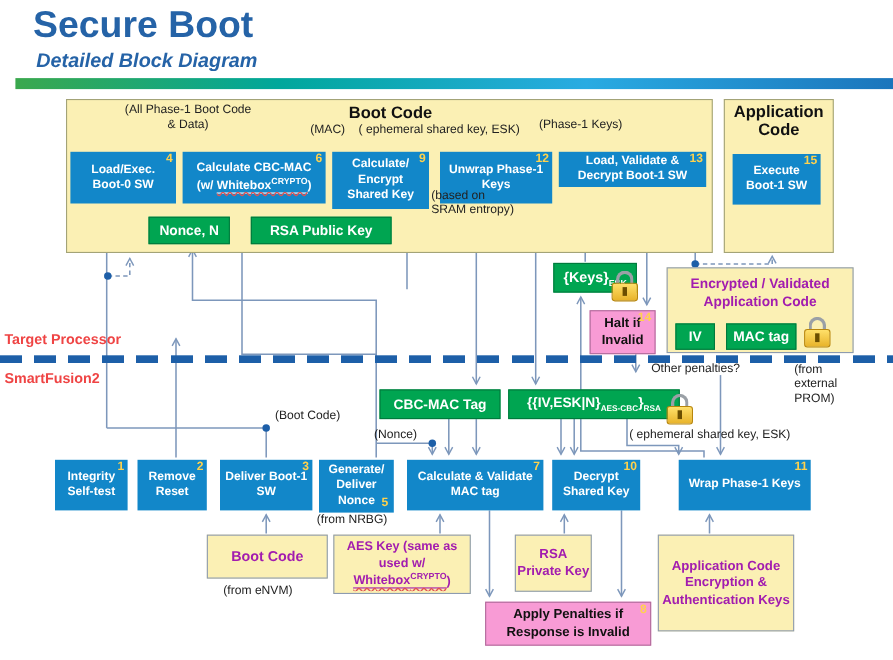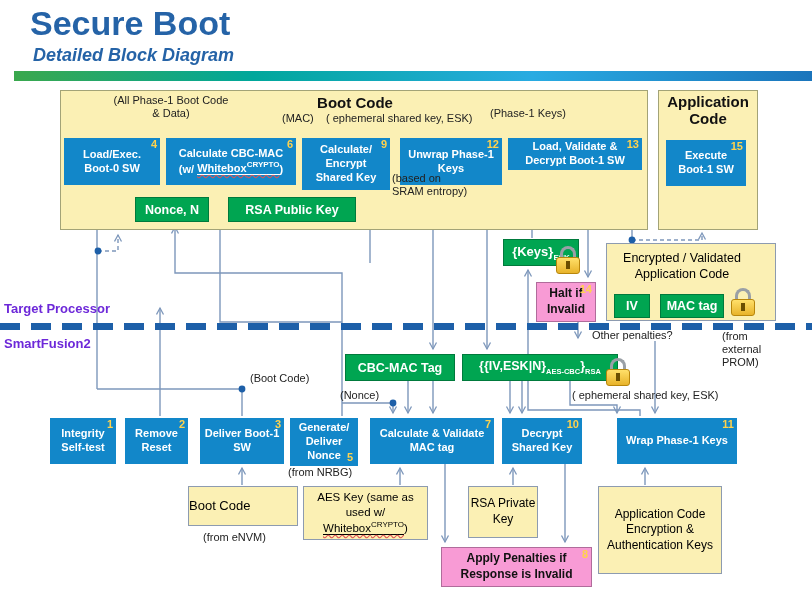--- a/index.html
+++ b/index.html
@@ -11,29 +11,29 @@
            background:linear-gradient(90deg,#3aa84d 0%,#00a79b 30%,#29abe2 65%,#1b75bc 100%);}
   .container{position:absolute;background:#fbf0b4;border:1px solid #a3a377;box-sizing:border-box;}
   .sectitle{position:absolute;font-size:15px;font-weight:bold;color:#111;text-align:center;line-height:1.15;}
   .pbox{position:absolute;background:#1287c9;color:#fff;font-weight:bold;font-size:11px;
         display:flex;align-items:center;justify-content:center;text-align:center;
         line-height:1.25;padding:2px 4px;box-sizing:border-box;}
   .num{position:absolute;top:1px;right:3px;color:#ffd24d;font-size:11px;font-weight:bold;line-height:1;}
   .num-br{position:absolute;bottom:3px;right:5px;color:#ffd24d;font-size:11px;font-weight:bold;line-height:1;}
   .gbox{position:absolute;background:#00a551;border:1px solid #007a3c;color:#fff;font-weight:bold;
         font-size:12.5px;display:flex;align-items:center;justify-content:center;text-align:center;box-sizing:border-box;}
-  .ybox{position:absolute;background:#fbf0b4;border:1px solid #8d9bb0;color:#000000;font-weight:normal;
-        display:flex;align-items:center;text-align:center;box-sizing:border-box;line-height:1.3;}
+  .ybox{position:absolute;background:#fbf0b4;border:1px solid #8d9bb0;color:#a21caf;font-weight:bold;
+        display:flex;align-items:center;justify-content:center;text-align:center;box-sizing:border-box;line-height:1.3;}
   .pink{position:absolute;background:#f89bd5;border:1px solid #b06c9b;color:#111;font-weight:bold;
         display:flex;align-items:center;justify-content:center;text-align:center;box-sizing:border-box;line-height:1.3;}
   .lbl{position:absolute;color:#222;font-size:11px;line-height:1.2;}
   .center{text-align:center;}
   .divider{position:absolute;left:0;top:323px;width:812px;height:7px;
            background:repeating-linear-gradient(90deg,#1d5fa8 0 20px,transparent 20px 31px);}
-  .reglbl{position:absolute;font-size:13px;font-weight:bold;color:#6d28d9;}
+  .reglbl{position:absolute;font-size:13px;font-weight:bold;color:#ef4444;}
   sub{font-size:8px;} sup{font-size:8px;}
   .wsub{font-size:7.5px;}
   .u{border-bottom:1px solid currentColor;text-decoration:underline wavy #e05252;text-underline-offset:2px;}
   .lock{position:absolute;width:24px;height:30px;}
   .lock .sh{position:absolute;left:4px;top:0;width:16px;height:14px;border:3px solid #9aa0a6;
             border-bottom:none;border-radius:8px 8px 0 0;box-sizing:border-box;}
   .lock .bd{position:absolute;left:0;top:11px;width:24px;height:17px;
             background:linear-gradient(#ffe06a,#e8b32a);border:1px solid #b8860b;border-radius:3px;box-sizing:border-box;}
   .lock .kh{position:absolute;left:10px;top:15px;width:4px;height:8px;background:#6b4e00;}
   svg.wires{position:absolute;left:0;top:0;}

